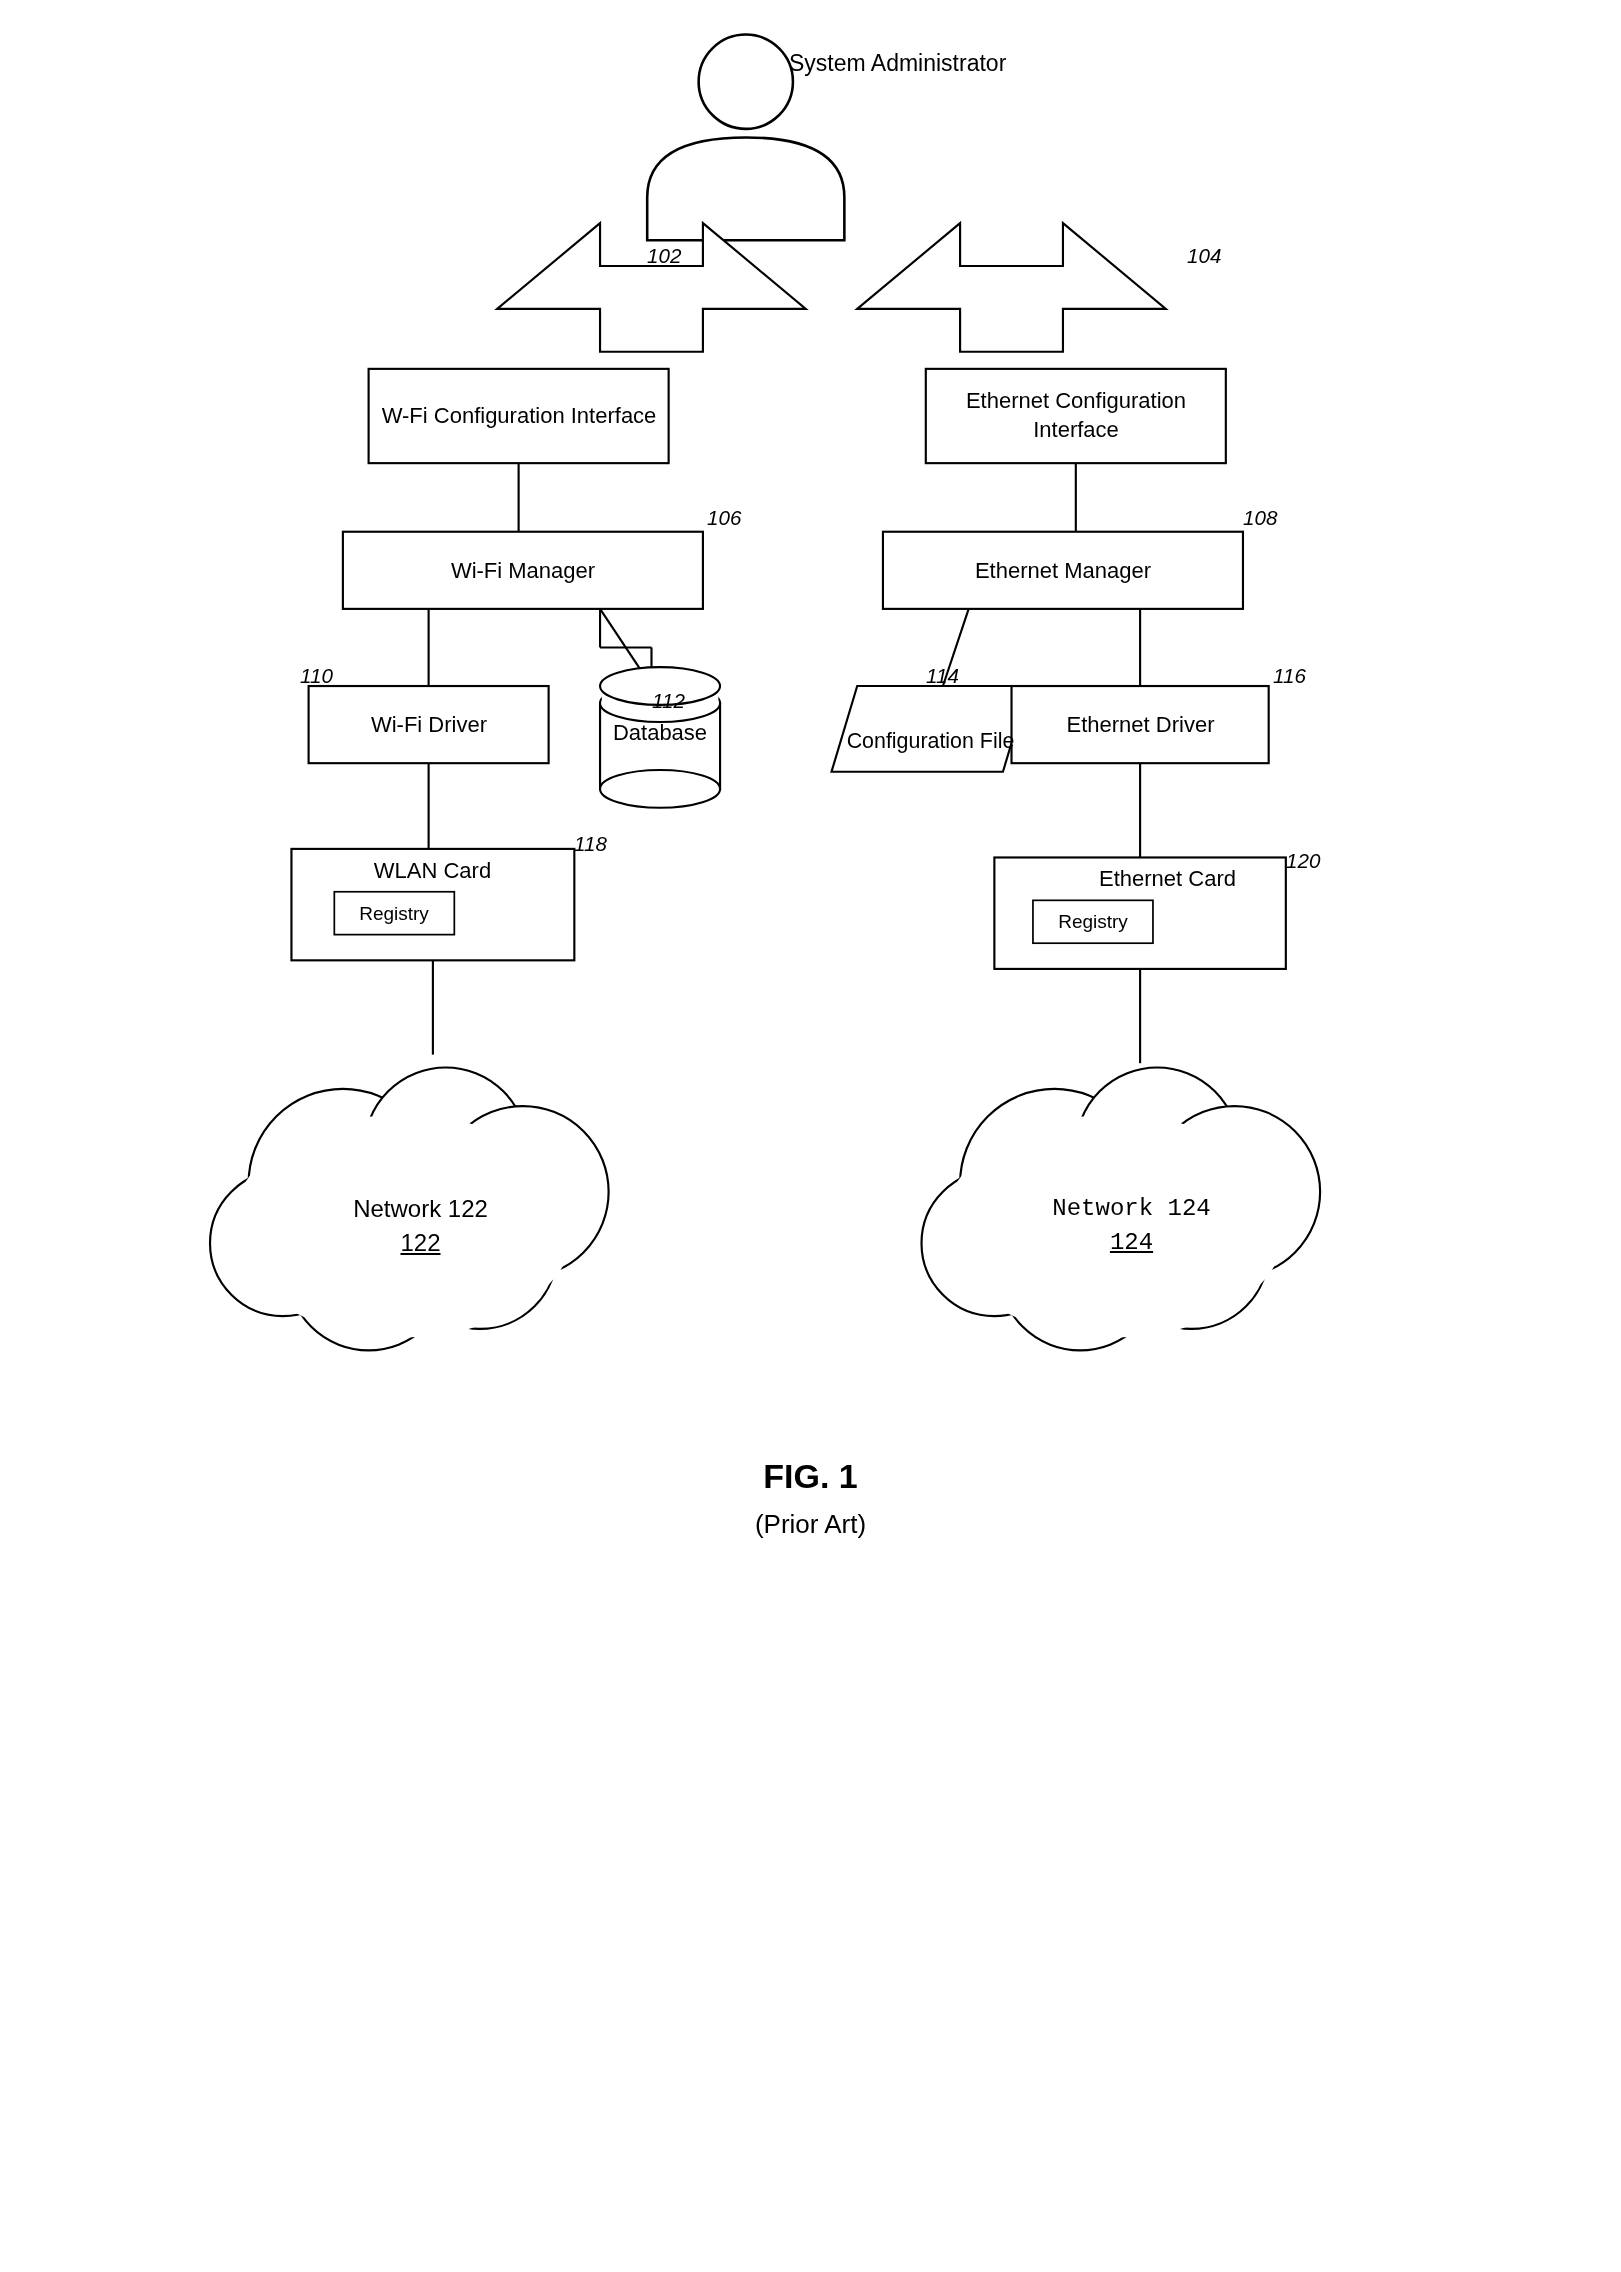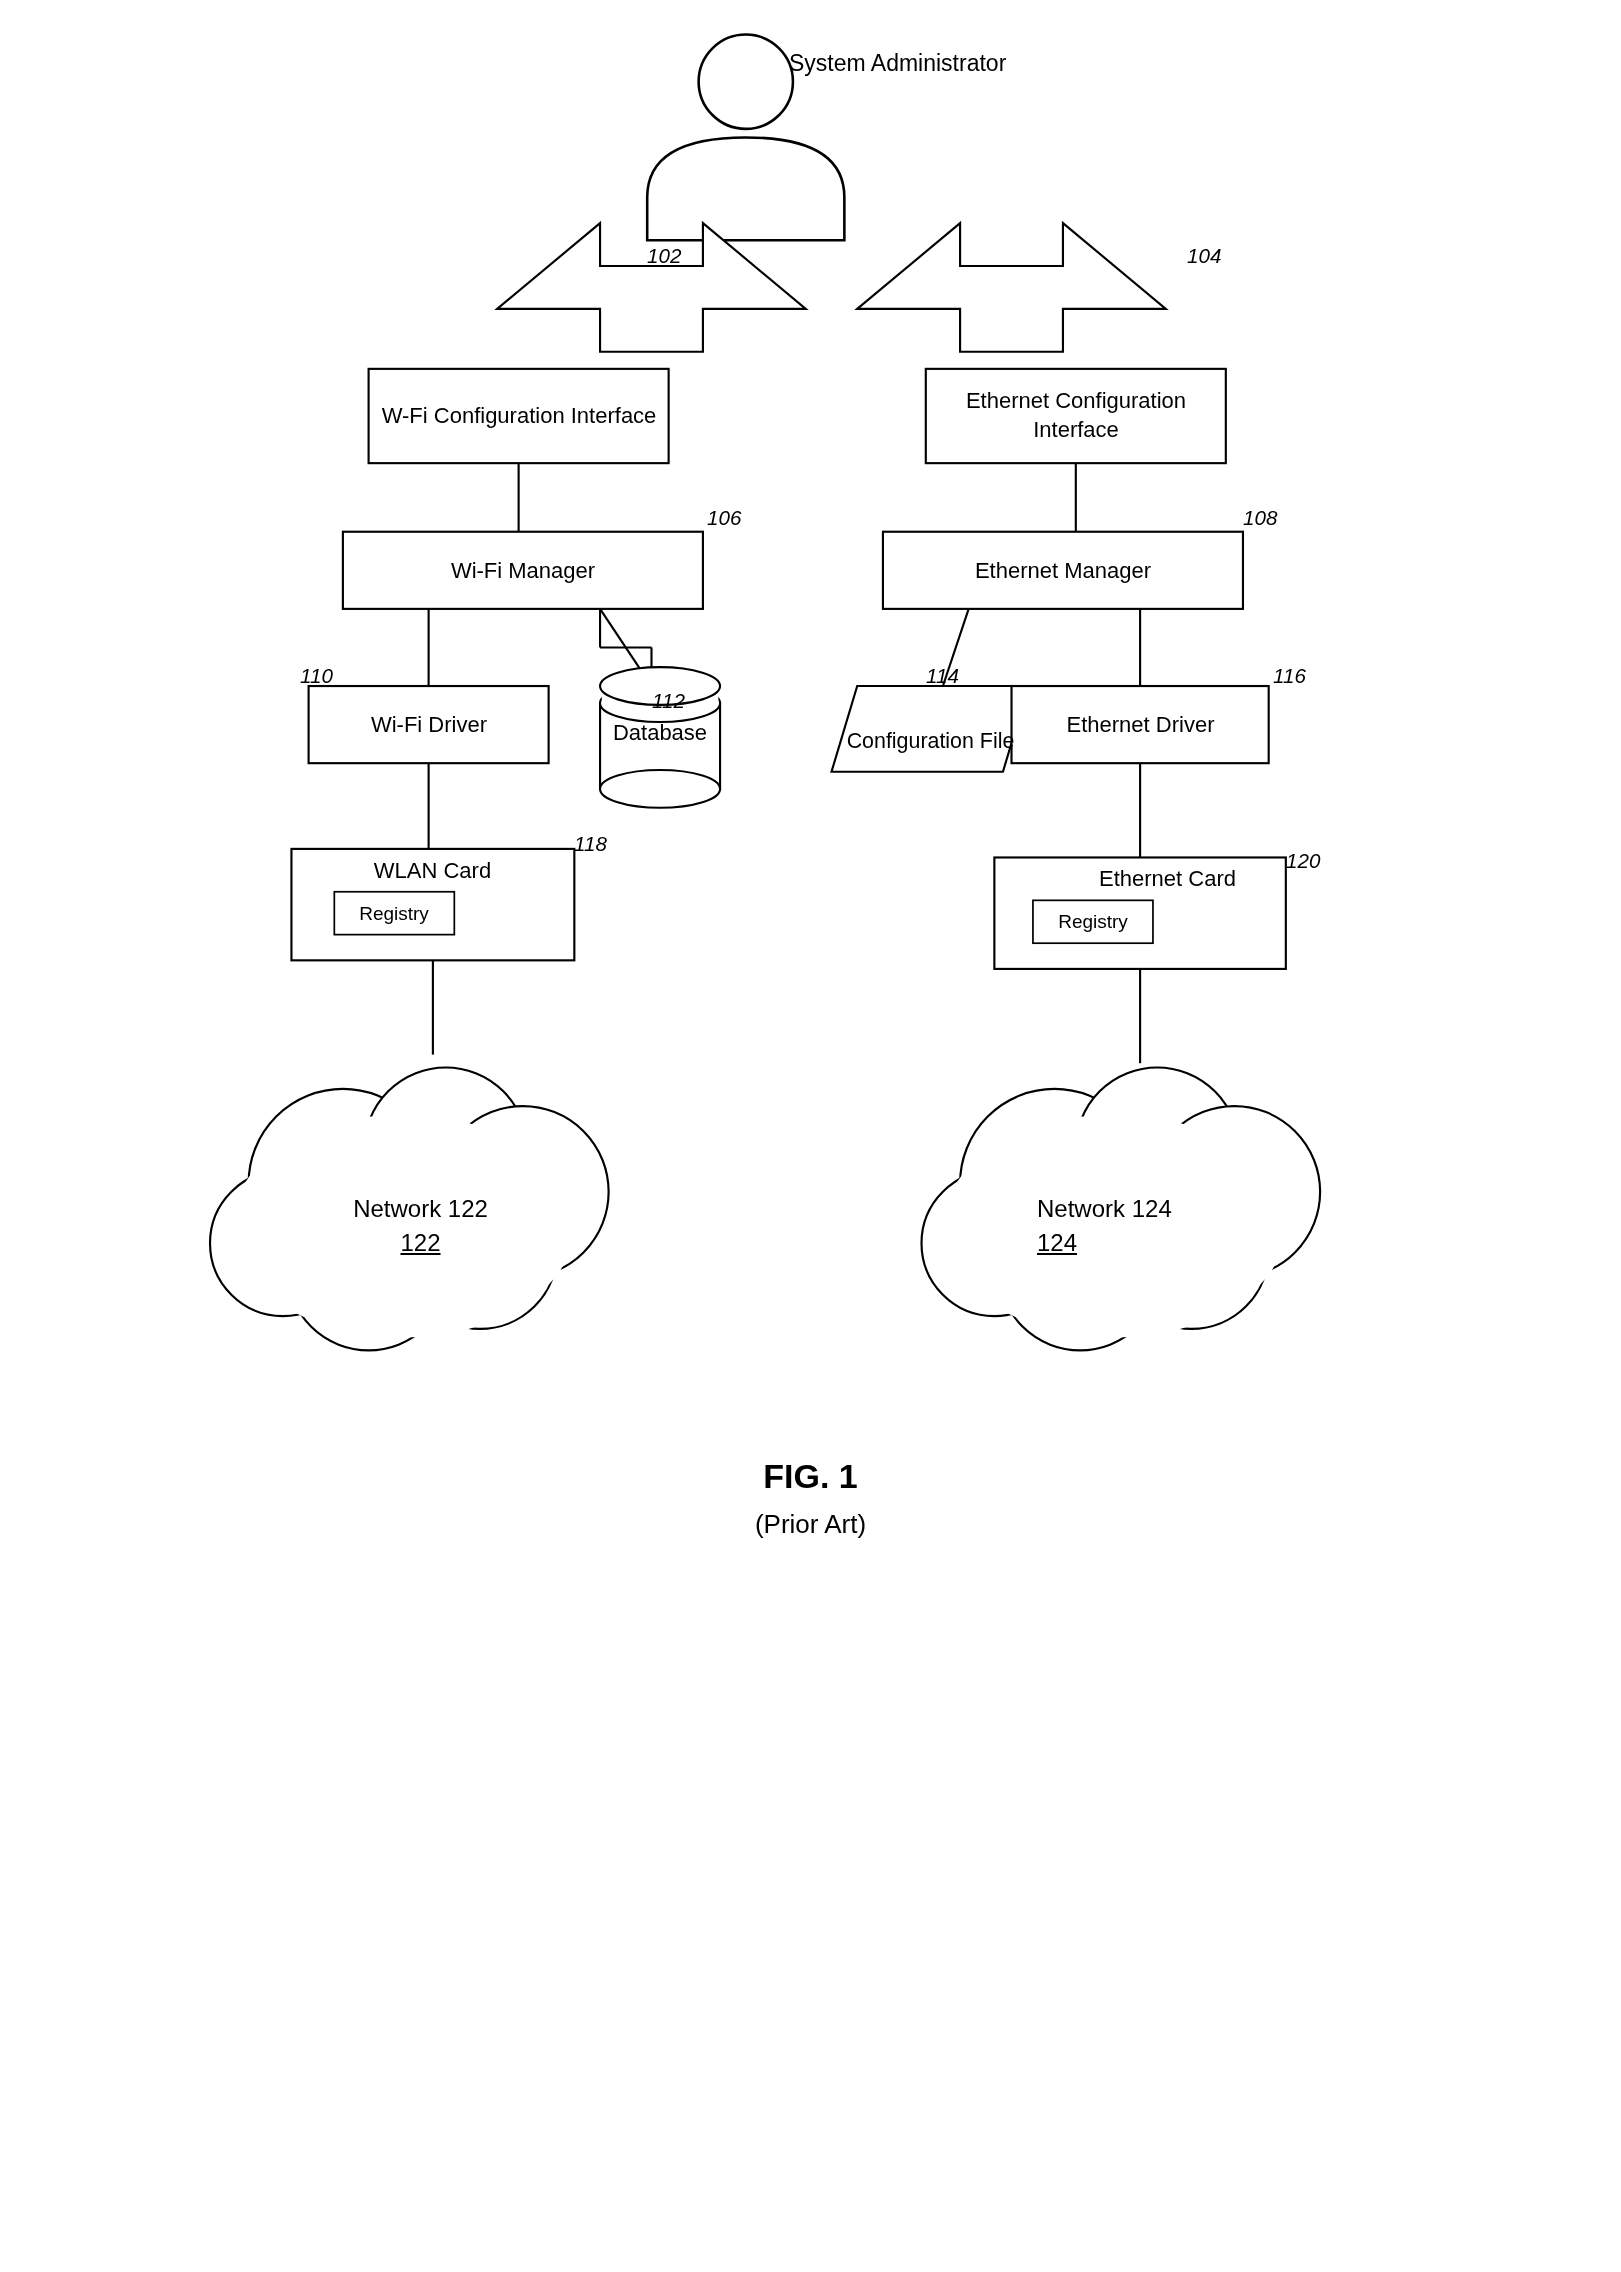--- a/index.html
+++ b/index.html
@@ -170,21 +170,21 @@
   <div style="position:absolute; left:1033px; top:900px; width:120px; height:43px; display:flex; align-items:center; justify-content:center; text-align:center; font-size:19px;">
     <span>Registry</span>
   </div>
 
   <div style="position:absolute; left:326px; top:1192px; width:189px; text-align:center; font-size:24px; line-height:1.4;">
     <div style="font-size:24px;">Network
 122</div>
     <div style="text-decoration:underline; font-size:24px;">122</div>
   </div>
 
-  <div style="position:absolute; left:1037px; top:1192px; width:189px; font-size:24px; line-height:1.4;">
+  <div style="position:absolute; left:1037px; top:1192px; width:189px; text-align:center; font-size:24px; line-height:1.4;font-family:Liberation Mono, monospace;">
     <div style="font-size:24px;">Network
 124</div>
     <div style="text-decoration:underline; font-size:24px;">124</div>
   </div>
 
   <div style="position:absolute; left:647px; top:244px; font-size:20.6px; font-style:italic;">102</div>
 
   <div style="position:absolute; left:1187px; top:244px; font-size:20.6px; font-style:italic;">104</div>
 
   <div style="position:absolute; left:707px; top:506px; font-size:20.6px; font-style:italic;">106</div>

